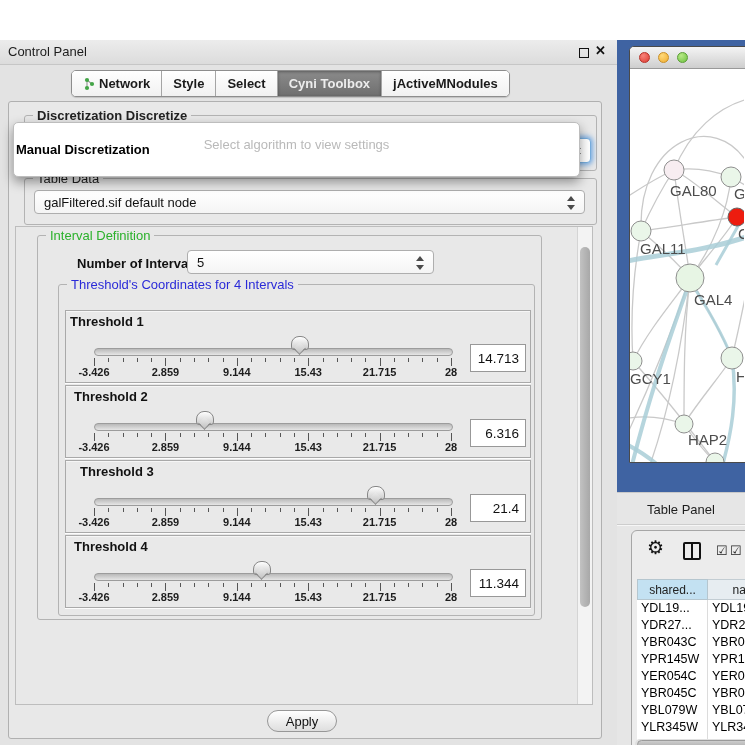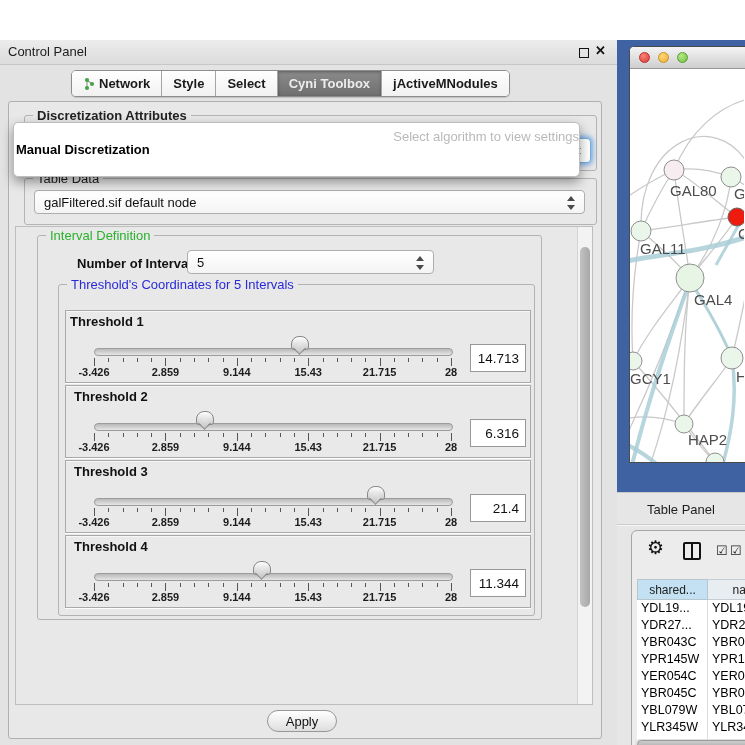--- a/index.html
+++ b/index.html
@@ -20,21 +20,21 @@
   .gtitle{position:absolute;top:-8px;left:8px;background:#e8e8e8;padding:0 4px;font-size:13px;color:#222;white-space:nowrap;}
   .gtitle.green{color:#2bb12b;}
   .gtitle.blue{color:#2a2ad8;}
   .combo{position:absolute;height:24px;background:linear-gradient(#ffffff,#f4f4f4);border:1px solid #aeaeae;border-radius:4px;font-size:13px;color:#111;line-height:23px;padding-left:9px;cursor:pointer;box-sizing:border-box;}
   .stepper{position:absolute;right:8px;top:4px;width:9px;height:16px;}
   .stepper:before,.stepper:after{content:"";position:absolute;left:0;border-left:4.5px solid transparent;border-right:4.5px solid transparent;}
   .stepper:before{top:1px;border-bottom:5px solid #4a4a4a;}
   .stepper:after{bottom:1px;border-top:5px solid #4a4a4a;}
   #combo-focus{position:absolute;left:33px;top:98px;width:558px;height:25px;background:#fff;border:1px solid #77aede;border-radius:4px;box-shadow:0 0 5px 2px rgba(92,158,226,.8);box-sizing:border-box;}
   #algo-popup{position:absolute;left:13px;top:82px;width:565px;height:53px;background:#fff;border:1px solid #bdbdbd;border-radius:5px;box-shadow:0 5px 12px rgba(0,0,0,.4);z-index:20;}
-  #popup-hint{position:absolute;left:0;top:6px;width:100%;text-align:right;font-size:13px;color:#b9b9b9;}
+  #popup-hint{position:absolute;left:0;top:14px;width:100%;text-align:center;font-size:13px;color:#b9b9b9;}
   .popup-item{position:absolute;left:2px;width:555px;font-size:13px;color:#000;cursor:pointer;white-space:nowrap;}
   
   #scrollpane{position:absolute;left:15px;top:186px;width:578px;height:479px;border:1px solid #bdbdbd;background:#e8e8e8;box-sizing:border-box;}
   #vsb{position:absolute;right:0;top:0;width:15px;height:477px;background:#f3f3f3;border-left:1px solid #d4d4d4;box-sizing:border-box;}
   #vsb-thumb{position:absolute;left:2px;top:20px;width:10px;height:360px;border-radius:5px;background:linear-gradient(90deg,#c2c2c2,#a8a8a8);}
   .bold-label{position:absolute;font-size:13px;font-weight:bold;color:#111;white-space:nowrap;}
   
   .th-panel{position:absolute;left:6px;width:464px;height:71px;background:#e9e9e9;border:1px solid #a9a9a9;box-shadow:0 1px 0 #fdfdfd, inset 0 1px 0 #f6f6f6;}
   .track{position:absolute;left:28px;top:37px;width:357px;height:6px;border:1px solid #9c9c9c;border-radius:4px;background:linear-gradient(#b9b9b9,#e6e6e6);}
   .thumb{position:absolute;top:25px;width:16px;height:12px;background:linear-gradient(#fefefe,#cdcdcd);border:1px solid #878787;border-radius:8px 8px 3px 3px;cursor:pointer;z-index:2;}
@@ -106,21 +106,21 @@
           <span>Cyni Toolbox</span>
         </div>
         <div class="seg">
           <span>jActiveMNodules</span>
         </div>
       </div>
 
     <div id="outer-box"></div>
 
     <div class="group" style="left:24px;top:75px;width:571px;height:54px;">
-      <span class="gtitle" style="font-weight:bold;">Discretization Attributes</span>
+      <span class="gtitle" style="font-weight:bold;">Discretization Discretize</span>
     </div>
     <div id="combo-focus">
         <span class="stepper"></span>
       </div>
 
     <div class="group" style="left:24px;top:138px;width:571px;height:45px;">
       <span class="gtitle">Table Data</span>
       <div class="combo" style="left:9px;top:11px;width:551px;">
         <span>galFiltered.sif default node</span>
         <span class="stepper"></span>
@@ -134,21 +134,21 @@
 
     <div id="scrollpane">
       <div class="group" style="left:21px;top:8px;width:503px;height:383px;">
         <span class="gtitle green">Interval Definition</span>
         <span class="bold-label" style="left:39px;top:20px;">Number of Intervals</span>
         <div class="combo" style="left:149px;top:14px;width:247px;">
           <span>5</span>
           <span class="stepper"></span>
         </div>
         <div class="group" style="left:20px;top:48px;width:475px;height:330px;">
-          <span class="gtitle blue">Threshold's Coordinates for 5 Intervals</span>
+          <span class="gtitle blue">Threshold's Coordinates for 4 Intervals</span>
           <div id="th-container">
               <div class="th-panel" style="top: 25px;">
                 <span class="bold-label" style="left:4px;top:3px;">Threshold 1</span>
                 <div class="track"></div>
                 <div class="thumb" style="left:225px;"></div>
                 <div class="ticks">
                   <div class="tick" style="left:0.0px;height:8px;"></div>
                   <div class="tick" style="left:14.3px;height:4px;"></div>
                   <div class="tick" style="left:28.6px;height:4px;"></div>
                   <div class="tick" style="left:42.8px;height:4px;"></div>
@@ -221,21 +221,21 @@
                   <span class="ticklabel" style="left:0.0px;">-3.426</span>
                   <span class="ticklabel" style="left:71.4px;">2.859</span>
                   <span class="ticklabel" style="left:142.8px;">9.144</span>
                   <span class="ticklabel" style="left:214.2px;">15.43</span>
                   <span class="ticklabel" style="left:285.6px;">21.715</span>
                   <span class="ticklabel" style="left:357.0px;">28</span>
                 </div>
                 <div class="val">6.316</div>
               </div>
               <div class="th-panel" style="top: 175px;">
-                <span class="bold-label" style="left:8px;top:3px;text-align:right;">Threshold 3</span>
+                <span class="bold-label" style="left:14px;top:3px;text-align:right;">Threshold 3</span>
                 <div class="track"></div>
                 <div class="thumb" style="left:301px;"></div>
                 <div class="ticks">
                   <div class="tick" style="left:0.0px;height:8px;"></div>
                   <div class="tick" style="left:14.3px;height:4px;"></div>
                   <div class="tick" style="left:28.6px;height:4px;"></div>
                   <div class="tick" style="left:42.8px;height:4px;"></div>
                   <div class="tick" style="left:57.1px;height:4px;"></div>
                   <div class="tick" style="left:71.4px;height:8px;"></div>
                   <div class="tick" style="left:85.7px;height:4px;"></div>

